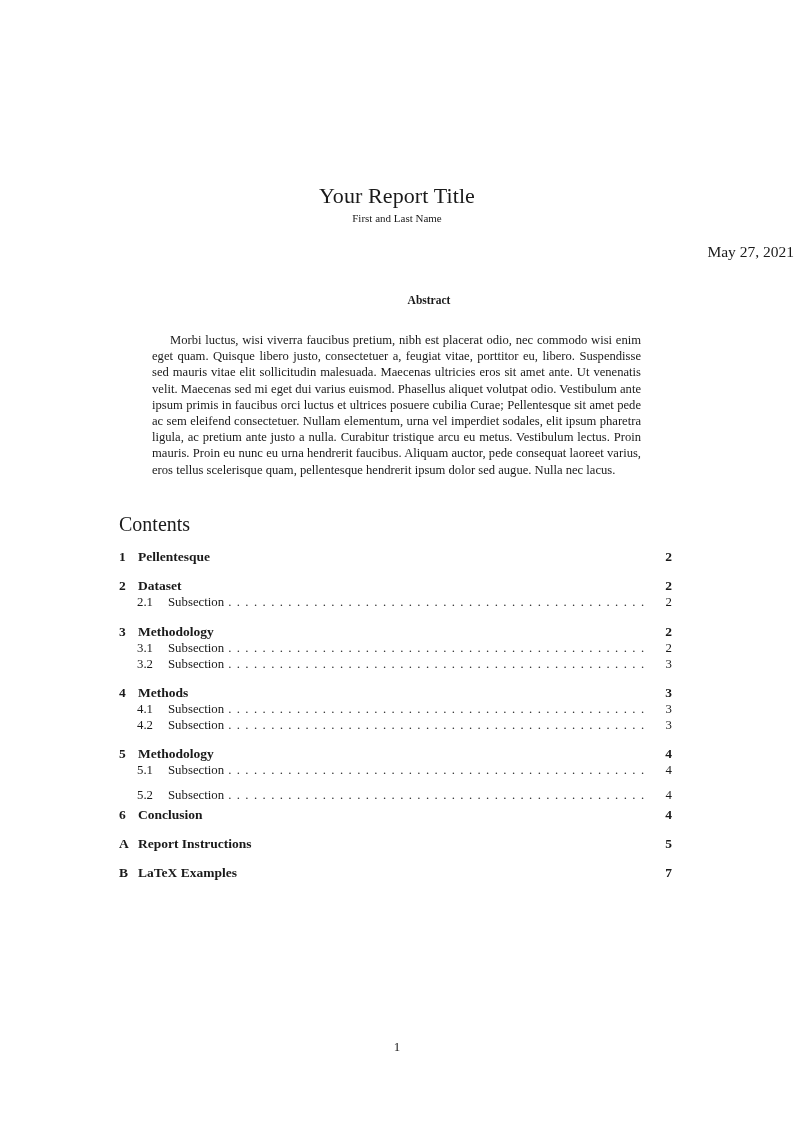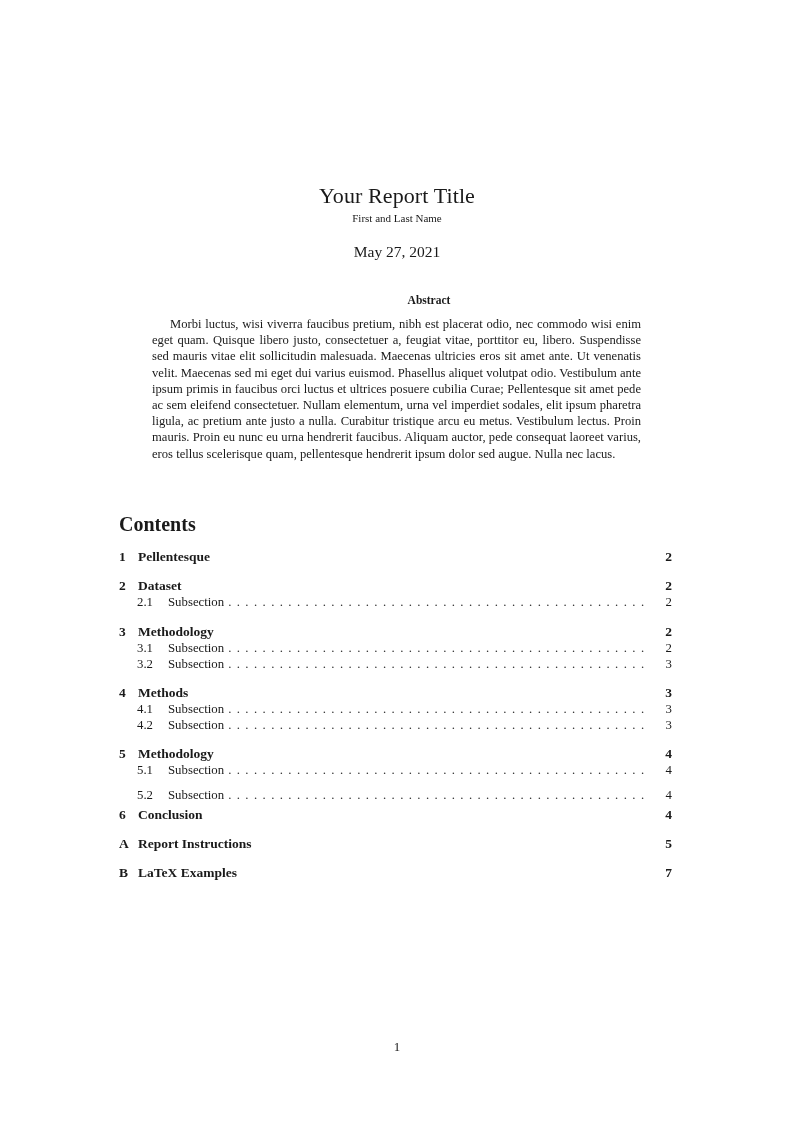--- a/index.html
+++ b/index.html
@@ -13,37 +13,37 @@
       text-align: center; font-size: 22px; font-family: "Liberation Serif", serif;
       letter-spacing: 0.1px;
       margin-top: 17px;
     }
     .author {
       position: absolute; left: 0; width: 794px; top: 212px;
       text-align: center; font-size: 11px; font-family: "Liberation Serif", serif;
     }
     .date {
       position: absolute; left: 0; width: 794px; top: 243px;
-      text-align: center; font-size: 15.5px; font-family: "Liberation Serif", serif;
+      text-align: right; font-size: 15.5px; font-family: "Liberation Serif", serif;
     }
     .abstract-heading {
       position: absolute; left: 0; width: 794px; top: 294px;
       text-align: center; font-size: 11.5px; font-weight: bold;
       font-family: "Liberation Serif", serif;
       padding-left: 32px;
     }
     .abstract-body {
-      position: absolute; left: 152px; width: 489px; top: 316px;
+      position: absolute; left: 152px; width: 489px; top: 332px;
       font-size: 12.6px; line-height: 16.2px; text-align: justify;
       text-indent: 18px; font-family: "Liberation Serif", serif;
       hyphens: auto;
     }
     .contents-heading {
       position: absolute; left: 119px; top: 513px;
-      font-size: 20px; font-weight: bold; font-family: "Liberation Serif", serif;
+      font-size: 20px; font-weight: normal; font-family: "Liberation Serif", serif;
     }
     .toc {
       position: absolute; left: 119px; width: 553px; top: 546px;
       font-family: "Liberation Serif", serif;
     }
     .toc-row {
       position: absolute; left: 0; width: 553px; height: 16px;
       display: flex; align-items: baseline; white-space: nowrap;
     }
     .toc-row.sec { font-weight: bold; font-size: 13.5px; }

